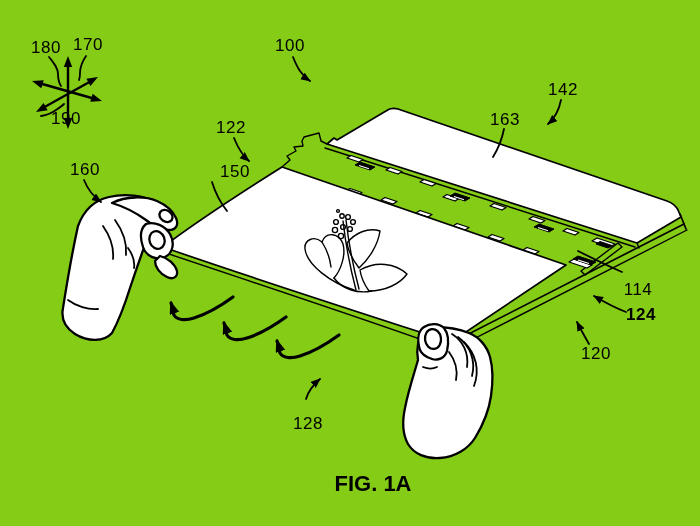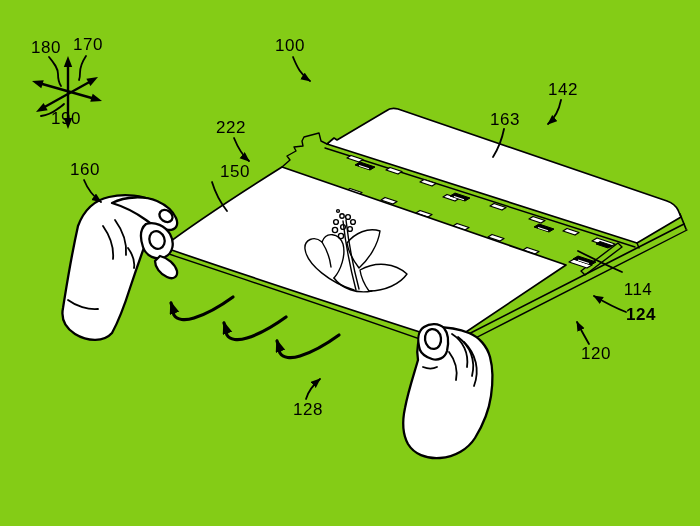--- a/index.html
+++ b/index.html
@@ -185,22 +185,23 @@
       <path class="leader" marker-end="url(#ah)" d="M589,344 C585,337 581,330 577,322"></path>
       <path class="leader" marker-end="url(#ah)" d="M306,399 C308,392 313,385 320,379"></path>
     </g>
   </svg>
 
   <div class="ref-label" style="left:46px;  top:48px;">180</div>
   <div class="ref-label" style="left:88px;  top:45px;">170</div>
   <div class="ref-label" style="left:26px;  top:119px;margin-left:40px;">190</div>
   <div class="ref-label" style="left:290px; top:46px;">100</div>
   <div class="ref-label" style="left:563px; top:90px;">142</div>
-  <div class="ref-label" style="left:231px; top:128px;">222</div>
+  <div class="ref-label" style="left:231px; top:128px;">122</div>
   <div class="ref-label" style="left:505px; top:120px;">163</div>
   <div class="ref-label" style="left:85px;  top:170px;">160</div>
   <div class="ref-label" style="left:211px; top:172px;margin-left:24px;">150</div>
   <div class="ref-label" style="left:638px; top:290px;">114</div>
   <div class="ref-label" style="left:641px; top:315px;font-weight:bold;">124</div>
   <div class="ref-label" style="left:596px; top:354px;">120</div>
-  <div class="ref-label" style="left:308px; top:410px;">128</div>
-
+  <div class="ref-label" style="left:308px; top:424px;">128</div>
+
+  <div class="fig-caption" style="left:373px; top:484px;">FIG. 1A</div>
 </div>
 
 </body></html>

